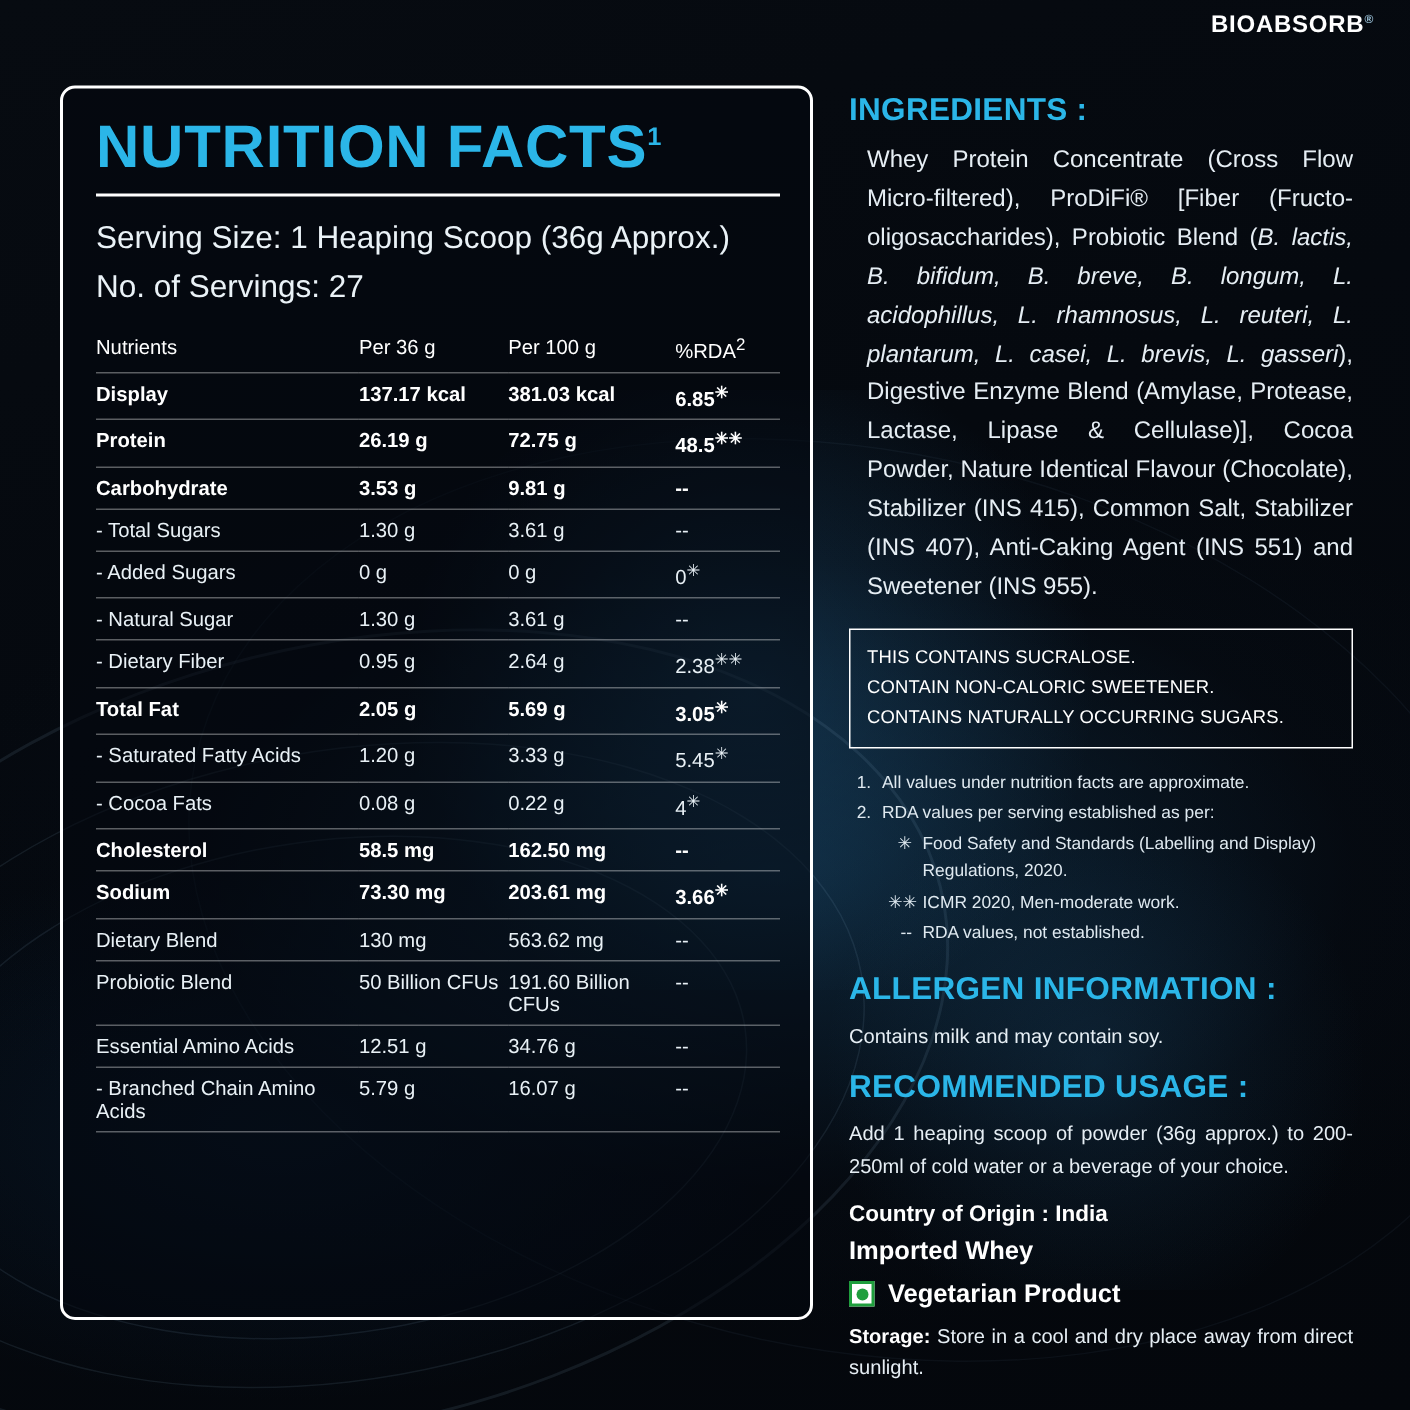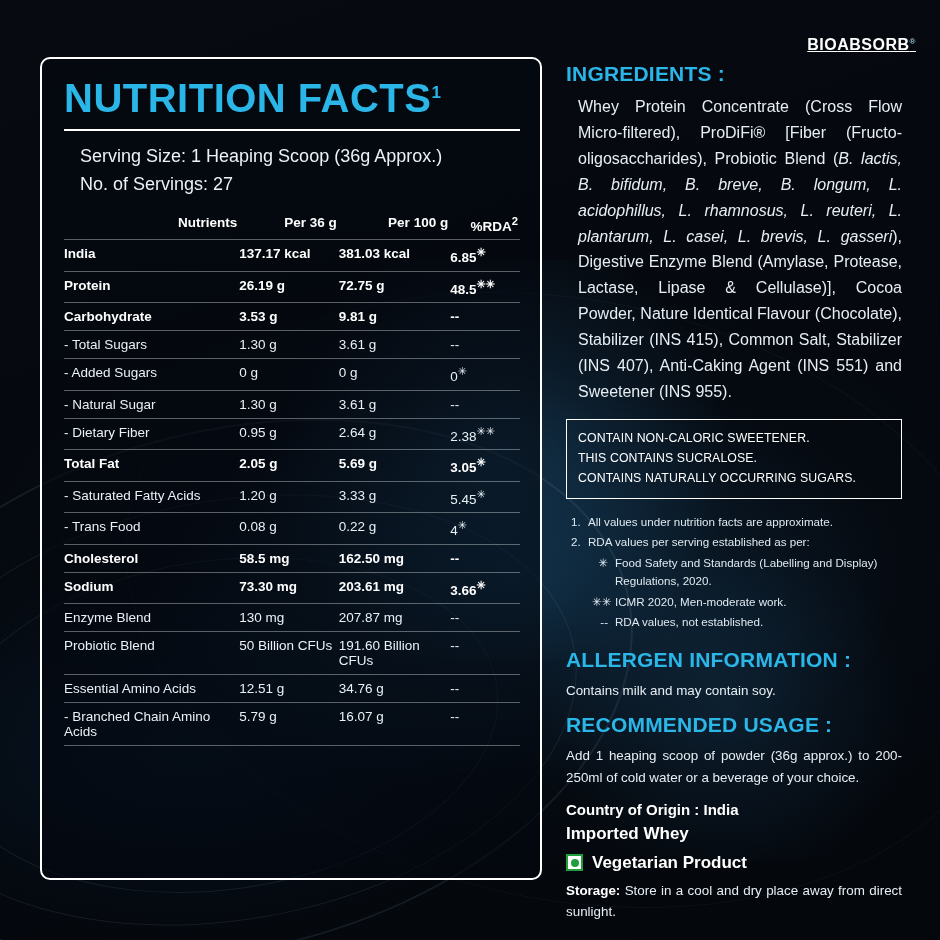--- a/index.html
+++ b/index.html
@@ -29,24 +29,23 @@
   .s4 { width: 900px; height: 600px; left: 120px; top: 300px; transform: rotate(12deg); opacity: .5; }
   .glow {
     position: absolute; pointer-events: none;
     background: radial-gradient(circle, rgba(40,110,160,0.30) 0%, rgba(10,30,50,0) 70%);
   }
   .g1 { width: 520px; height: 400px; left: 240px; top: 260px; }
   .g2 { width: 420px; height: 300px; left: 520px; top: 560px; opacity:.6; }
 
   
   .brand {
-    position: absolute; right: 24px; top: 36px;
+    position: absolute; right: 24px; top: 8px;
     font-size: 16px; font-weight: bold; letter-spacing: .5px;
     color: #ffffff;
-    text-decoration: underline;
   }
   .brand .bio { color: #ffffff; }
   .brand .absorb { color: #ffffff; }
   .brand sup { font-size: 8px; vertical-align: super; color:#9fc7de; }
 
   
   .nf-panel {
     position: absolute; left: 40px; top: 57px;
     width: 502px; height: 823px;
     border: 2px solid #ffffff;
@@ -55,36 +54,36 @@
     padding: 18px 20px 10px 22px;
   }
   .nf-title {
     font-size: 40px; font-weight: 800; letter-spacing: .5px;
     color: #2bb6e8;
     line-height: 1.05;
     white-space: nowrap;
   }
   .nf-title sup { font-size: 17px; vertical-align: super; color:#2bb6e8; }
   .nf-rule { height: 2px; background: #ffffff; margin: 10px 0 12px 0; }
-  .serving { color:#eaf2f7; font-size: 18px; line-height: 1.55; margin-left: 16px; }
+  .serving { color:#eaf2f7; font-size: 21px; line-height: 1.55; }
 
   table.nf {
     width: 100%;
     border-collapse: collapse;
     margin-top: 10px;
     color: #e9f1f6;
   }
   table.nf th, table.nf td {
     text-align: left;
     padding: 6px 2px 6px 0;
     font-size: 13.5px;
     vertical-align: top;
     border-bottom: 1px solid rgba(255,255,255,0.35);
   }
-  table.nf thead th { font-size: 13.5px; font-weight: bold; color:#ffffff;text-align:right; }
+  table.nf thead th { font-size: 13.5px; font-weight: normal; color:#ffffff; }
   table.nf .c0 { width: 176px; }
   table.nf .c1 { width: 100px; }
   table.nf .c2 { width: 112px; }
   table.nf .c3 { width: 70px; }
   tr.bold td { font-weight: bold; color:#ffffff; }
   td.ind1 { padding-left: 10px; }
   td.ind2 { padding-left: 24px; }
   .star { font-size: 11px; vertical-align: super; }
 
   
@@ -160,21 +159,21 @@
       <thead>
         <tr>
           <th class="c0">Nutrients</th>
           <th class="c1">Per 36 g</th>
           <th class="c2">Per 100 g</th>
           <th class="c3"><span>%RDA</span><sup>2</sup></th>
         </tr>
       </thead>
       <tbody id="nf-body">
           <tr class="bold">
-            <td class="c0">India</td>
+            <td class="c0">Display</td>
             <td class="c1">137.17 kcal</td>
             <td class="c2">381.03 kcal</td>
             <td class="c3">6.85<span class="star">✳</span></td>
           </tr>
           <tr class="bold">
             <td class="c0">Protein</td>
             <td class="c1">26.19 g</td>
             <td class="c2">72.75 g</td>
             <td class="c3">48.5<span class="star">✳✳</span></td>
           </tr>
@@ -214,41 +213,41 @@
             <td class="c2">5.69 g</td>
             <td class="c3">3.05<span class="star">✳</span></td>
           </tr>
           <tr>
             <td class="c0 ind1">- Saturated Fatty Acids</td>
             <td class="c1">1.20 g</td>
             <td class="c2">3.33 g</td>
             <td class="c3">5.45<span class="star">✳</span></td>
           </tr>
           <tr>
-            <td class="c0 ind1">- Trans Food</td>
+            <td class="c0 ind1">- Cocoa Fats</td>
             <td class="c1">0.08 g</td>
             <td class="c2">0.22 g</td>
             <td class="c3">4<span class="star">✳</span></td>
           </tr>
           <tr class="bold">
             <td class="c0">Cholesterol</td>
             <td class="c1">58.5 mg</td>
             <td class="c2">162.50 mg</td>
             <td class="c3">--</td>
           </tr>
           <tr class="bold">
             <td class="c0">Sodium</td>
             <td class="c1">73.30 mg</td>
             <td class="c2">203.61 mg</td>
             <td class="c3">3.66<span class="star">✳</span></td>
           </tr>
           <tr>
-            <td class="c0">Enzyme Blend</td>
+            <td class="c0">Dietary Blend</td>
             <td class="c1">130 mg</td>
-            <td class="c2">207.87 mg</td>
+            <td class="c2">563.62 mg</td>
             <td class="c3">--</td>
           </tr>
           <tr>
             <td class="c0">Probiotic Blend</td>
             <td class="c1">50 Billion CFUs</td>
             <td class="c2">191.60 Billion CFUs</td>
             <td class="c3">--</td>
           </tr>
           <tr>
             <td class="c0">Essential Amino Acids</td>
@@ -265,22 +264,22 @@
         </tbody>
     </table>
   </div>
 
   <div class="right">
 
     <div class="sec-h">INGREDIENTS :</div>
     <div class="ing" id="ing-text">Whey Protein Concentrate (Cross Flow Micro-filtered), ProDiFi® [Fiber (Fructo-oligosaccharides), Probiotic Blend (<i>B. lactis, B. bifidum, B. breve, B. longum, L. acidophillus, L. rhamnosus, L. reuteri, L. plantarum, L. casei, L. brevis, L. gasseri</i>), Digestive Enzyme Blend (Amylase, Protease, Lactase, Lipase &amp; Cellulase)], Cocoa Powder, Nature Identical Flavour (Chocolate), Stabilizer (INS 415), Common Salt, Stabilizer (INS 407), Anti-Caking Agent (INS 551) and Sweetener (INS 955).</div>
 
     <div class="sucralose-box">
+      <div>THIS CONTAINS SUCRALOSE.</div>
       <div>CONTAIN NON-CALORIC SWEETENER.</div>
-      <div>THIS CONTAINS SUCRALOSE.</div>
       <div>CONTAINS NATURALLY OCCURRING SUGARS.</div>
     </div>
 
     <ol class="notes">
       <li>All values under nutrition facts are approximate.</li>
       <li>
         <span>RDA values per serving established as per:</span>
         <ul class="subnotes" id="subnotes">
             <li>
               <span class="mk">✳</span>

